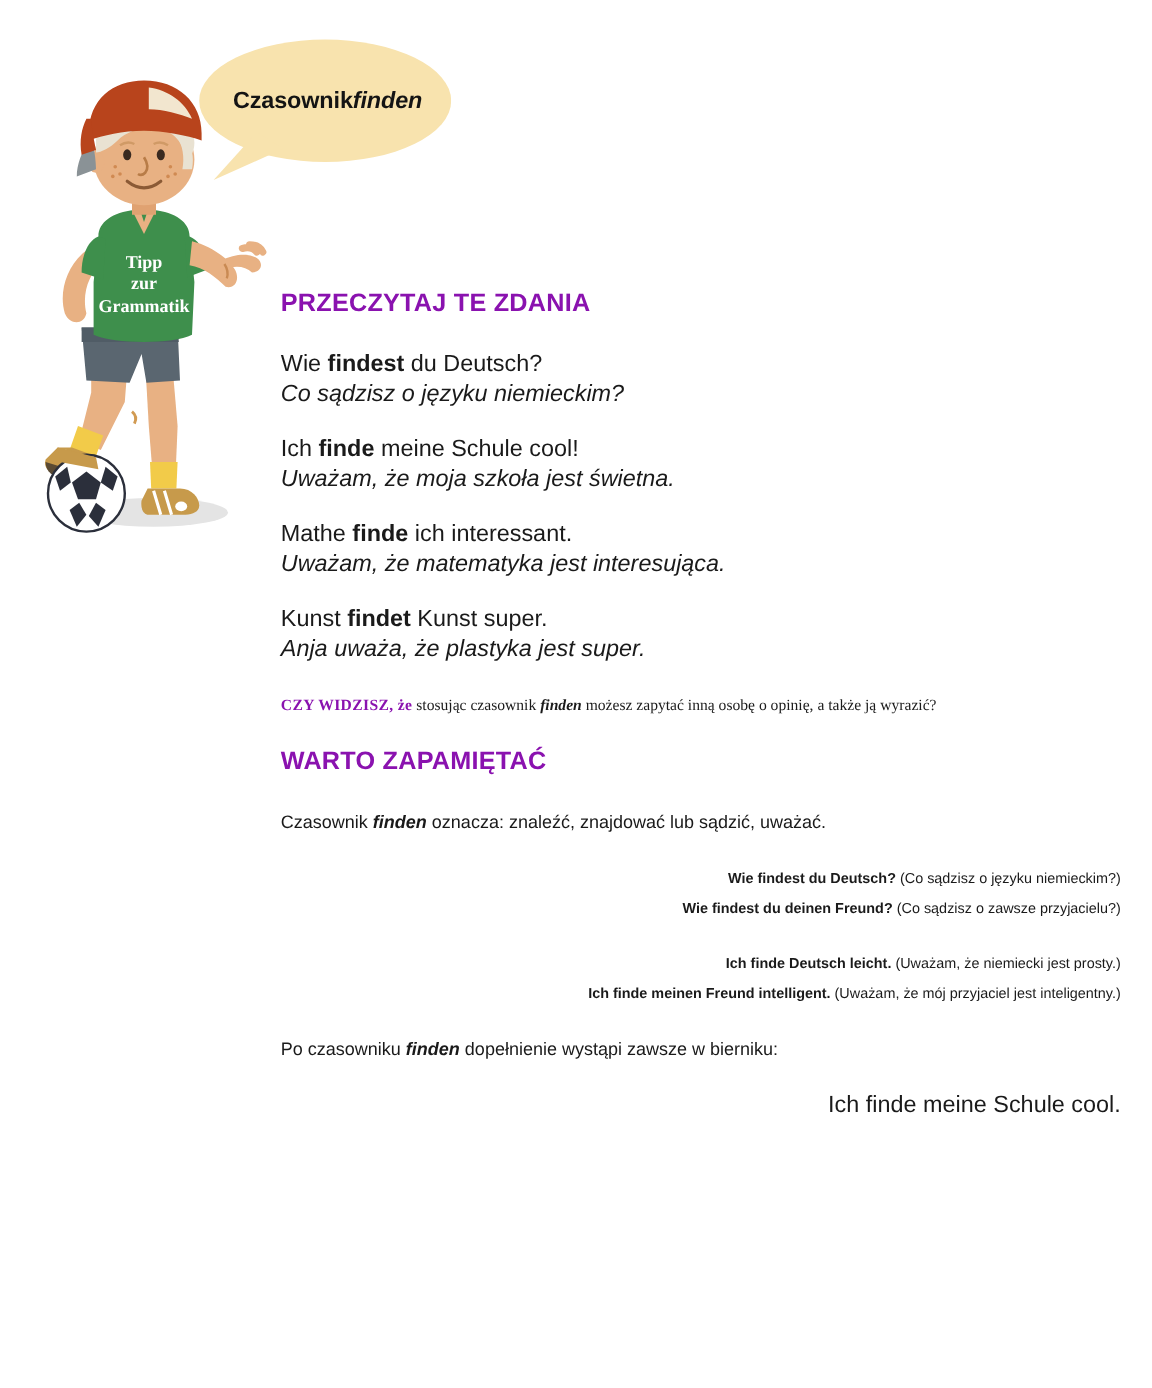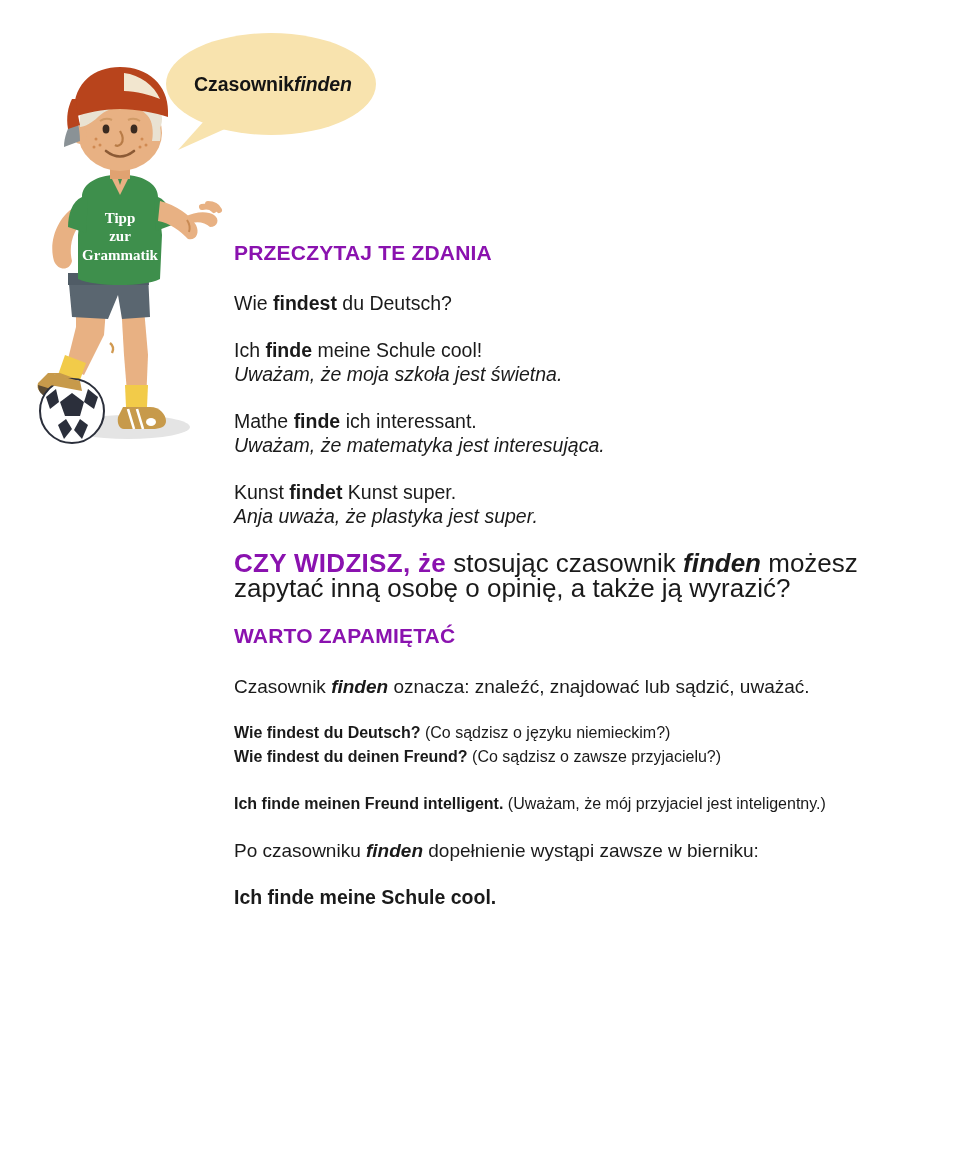--- a/index.html
+++ b/index.html
@@ -90,35 +90,35 @@
     color: #1a1a1a;
   }
 
   .de { font-weight: normal; }
   .de b { font-weight: bold; }
   .pl-it { font-style: italic; }
 
   .gap-lg { height: 26px; }
   .gap-md { height: 22px; }
 
-  .para { font-size: 26px; line-height: 25px; }
+  .para { font-size: 13px; line-height: 25px; font-family: Liberation Serif, serif; }
   .para .hl {
     color: #8A12AF;
     font-weight: bold;
     letter-spacing: 0.3px;
   }
   .para i { font-style: italic; font-weight: bold; }
 
-  .defline { font-size: 19px; line-height: 25px; }
+  .defline { font-size: 15px; line-height: 25px; }
   .defline i { font-style: italic; font-weight: bold; }
 
-  .exline { font-size: 16px; line-height: 24.5px; }
+  .exline { font-size: 12px; line-height: 24.5px; text-align: right; }
   .exline b { font-weight: bold; }
 
-  .final { font-size: 19.5px; line-height: 25px; font-weight: bold; }
+  .final { font-size: 19.5px; line-height: 25px; font-weight: normal; text-align: right; }
 </style>
 </head>
 <body>
 
 <div id="page">
 
   <div id="mascot">
     <svg width="200" height="400" viewBox="0 0 200 400" xmlns="http://www.w3.org/2000/svg">
 
       <ellipse cx="104" cy="372" rx="62" ry="12" fill="#E4E4E4"></ellipse>
@@ -216,20 +216,21 @@
   </div>
 
   <div id="content">
 
     <h2 class="section-head">PRZECZYTAJ TE ZDANIA</h2>
 
     <div class="gap-lg"></div>
 
     <div class="block">
       <div class="de"><span>Wie </span><b>findest</b><span> du Deutsch?</span></div>
+      <div class="pl-it">Co sądzisz o języku niemieckim?</div>
     </div>
 
     <div class="gap-md"></div>
 
     <div class="block">
       <div class="de"><span>Ich </span><b>finde</b><span> meine Schule cool!</span></div>
       <div class="pl-it">Uważam, że moja szkoła jest świetna.</div>
     </div>
 
     <div class="gap-md"></div>
@@ -258,20 +259,21 @@
 
     <div class="defline"><span>Czasownik </span><i>finden</i><span> oznacza: znaleźć, znajdować lub sądzić, uważać.</span></div>
 
     <div class="gap-md"></div>
 
     <div class="exline"><b>Wie findest du Deutsch?</b><span> (Co sądzisz o języku niemieckim?)</span></div>
     <div class="exline"><b>Wie findest du deinen Freund?</b><span> (Co sądzisz o zawsze przyjacielu?)</span></div>
 
     <div class="gap-md"></div>
 
+    <div class="exline"><b>Ich finde Deutsch leicht.</b><span> (Uważam, że niemiecki jest prosty.)</span></div>
     <div class="exline"><b>Ich finde meinen Freund intelligent.</b><span>  (Uważam, że mój przyjaciel jest inteligentny.)</span></div>
 
     <div class="gap-md"></div>
 
     <div class="defline"><span>Po czasowniku </span><i>finden</i><span> dopełnienie wystąpi zawsze w bierniku:</span></div>
 
     <div class="gap-md"></div>
 
     <div class="final">Ich finde meine Schule cool.</div>
 

